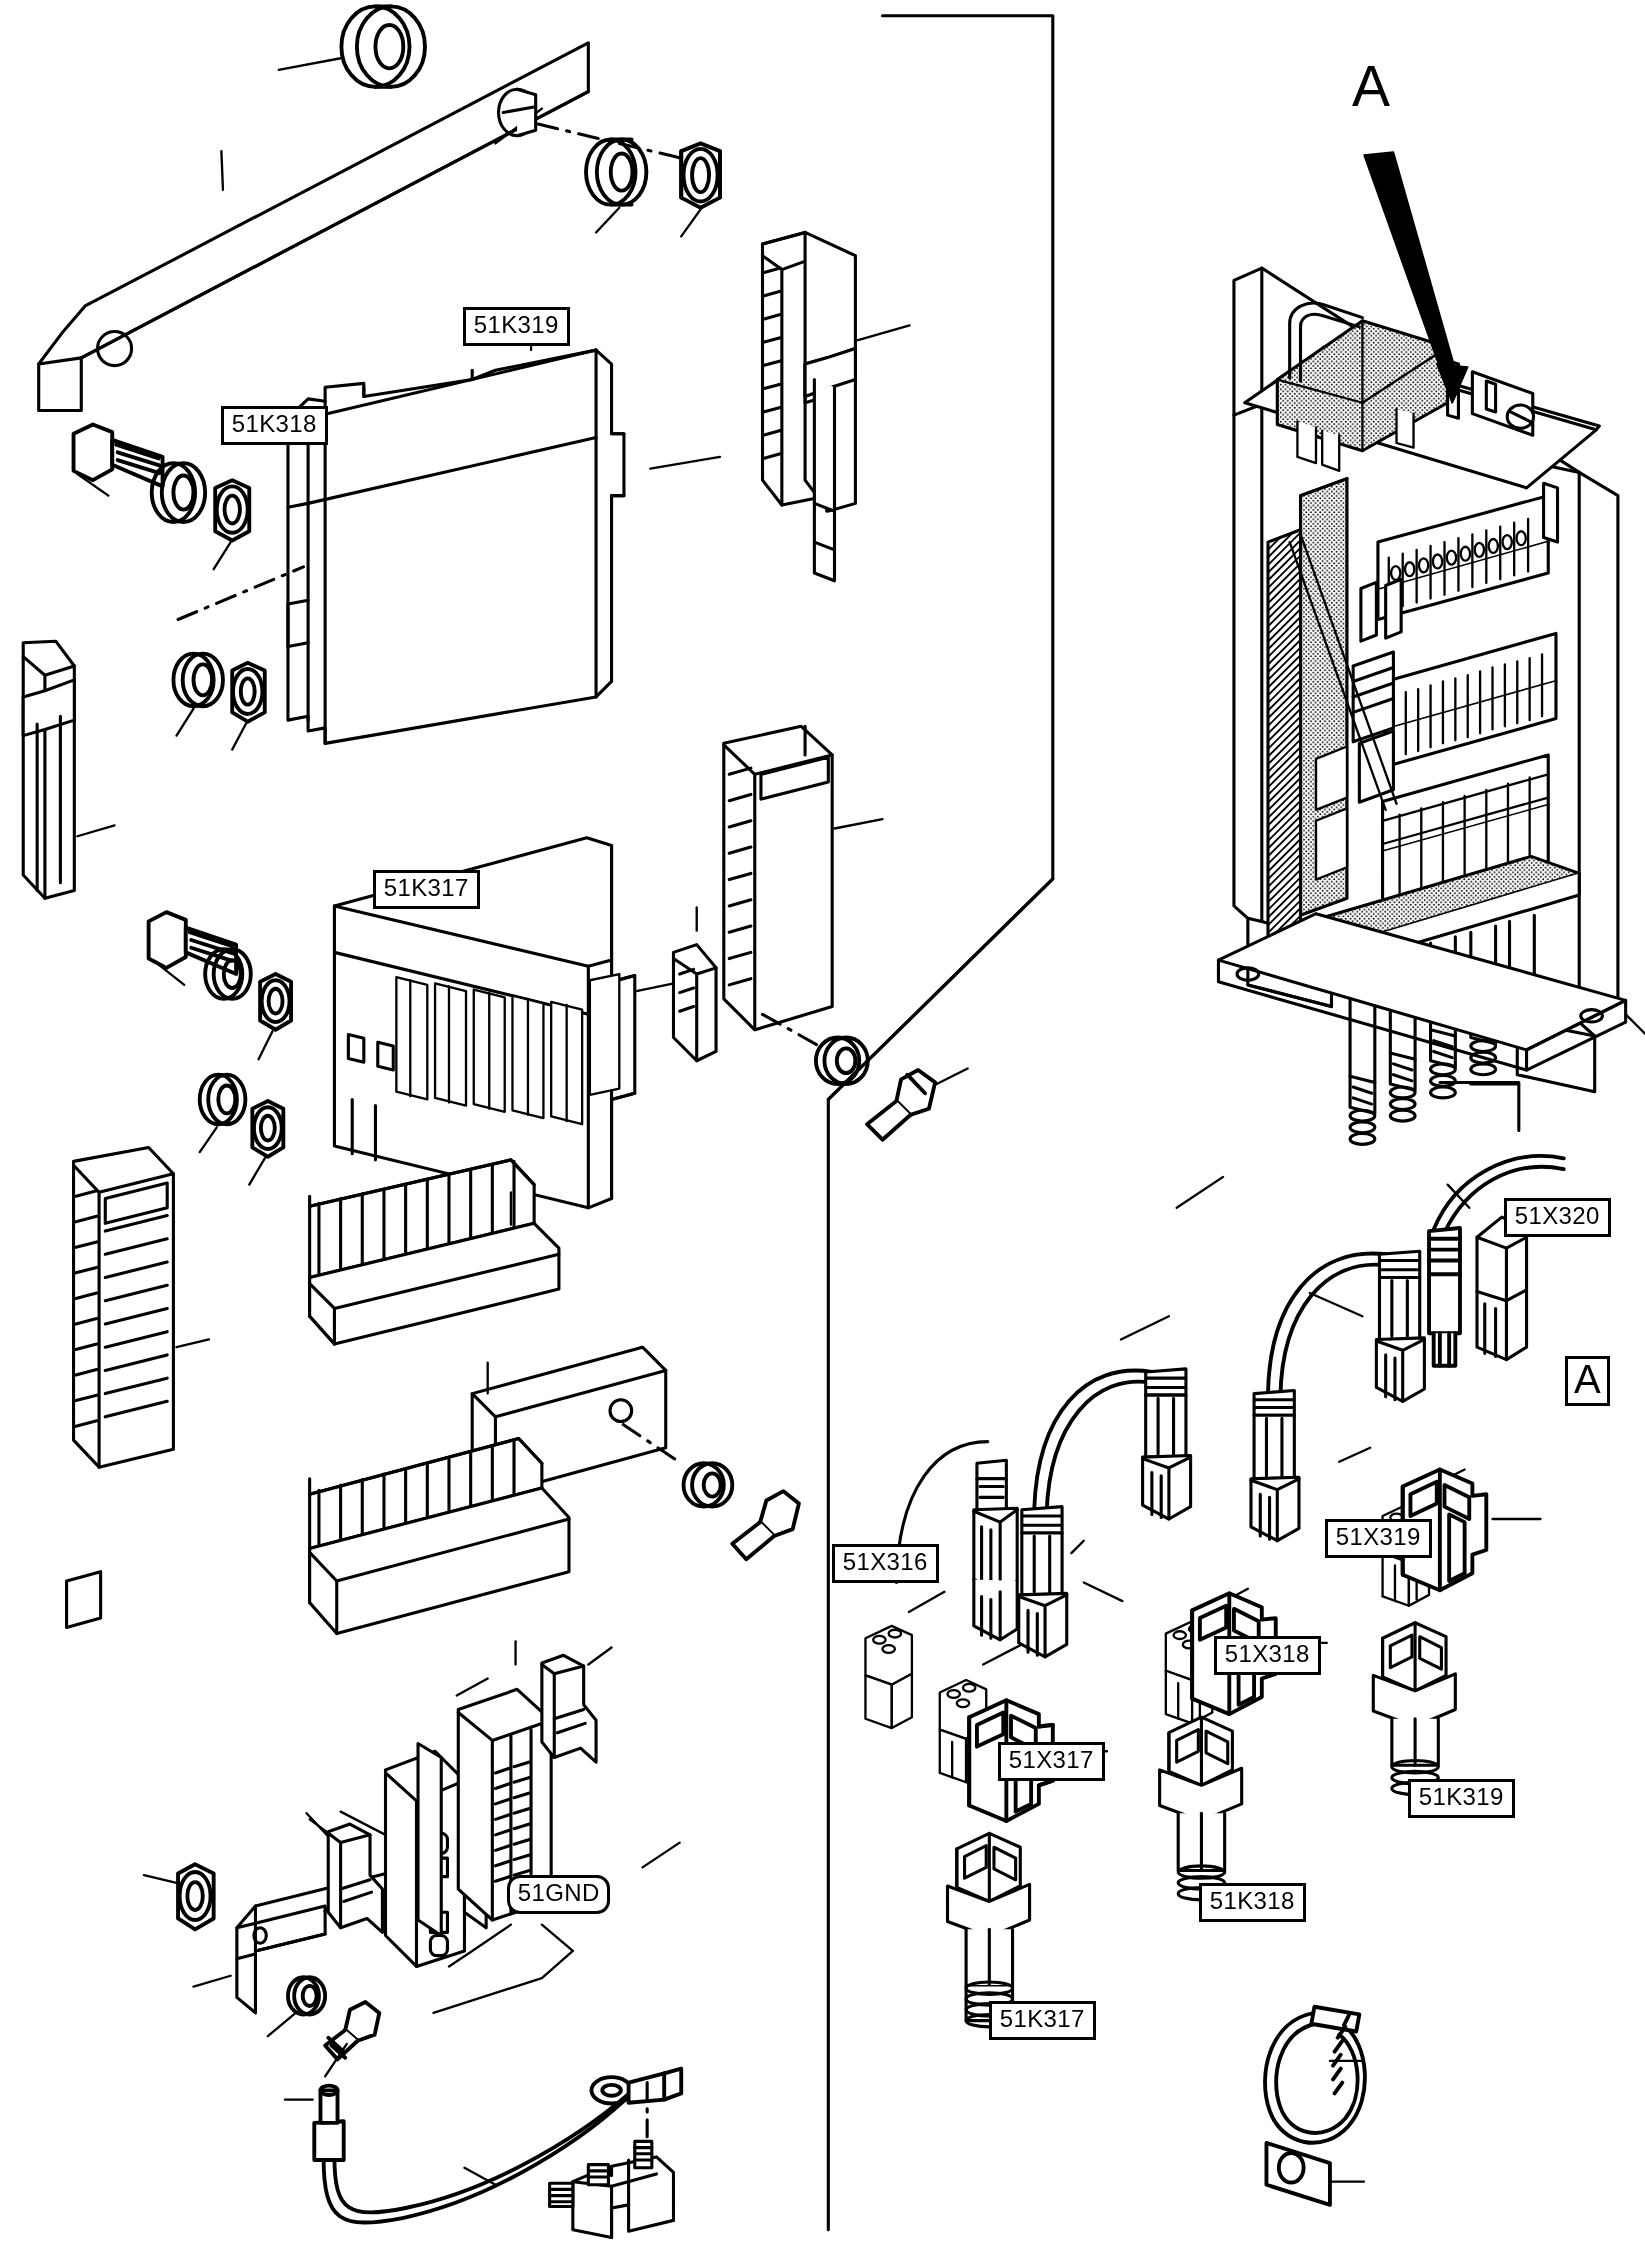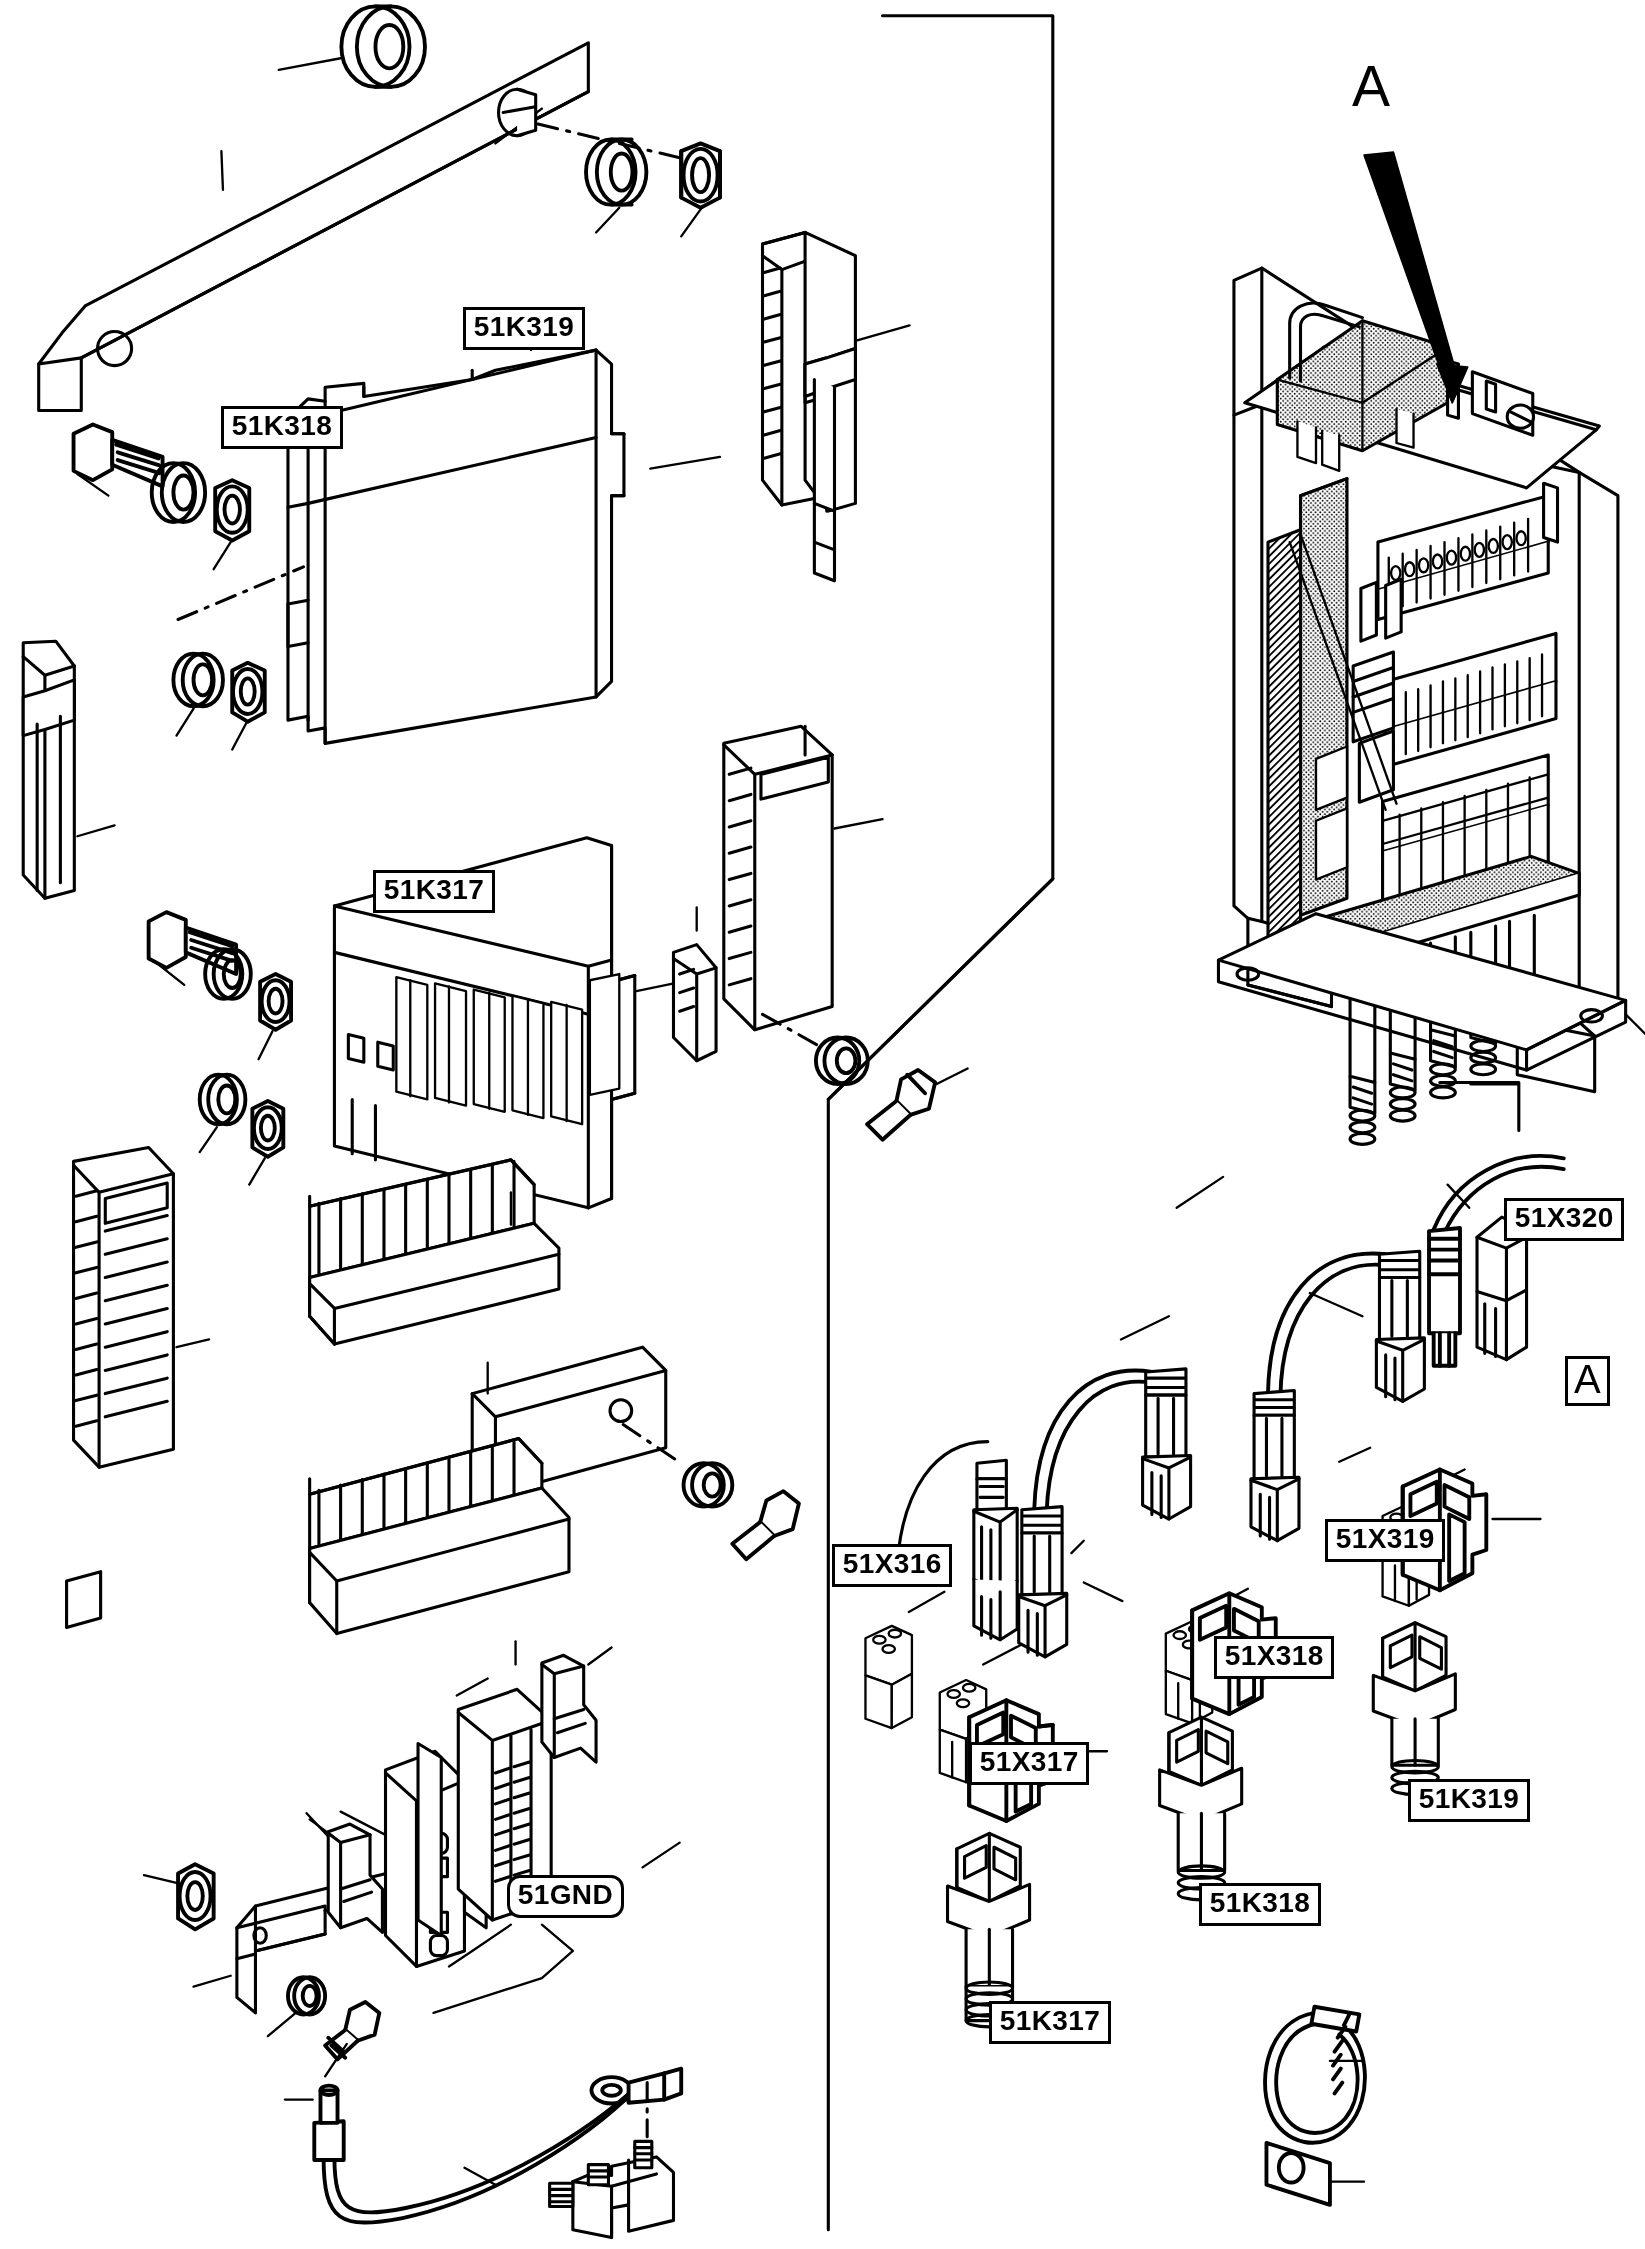--- a/index.html
+++ b/index.html
@@ -33,23 +33,22 @@
     font-weight: 400;
     letter-spacing: 0.4px;
     display: flex;
     align-items: center;
     justify-content: center;
     line-height: 1;
     white-space: nowrap;
     z-index: 40;
   }
   .callout.big {
-    font-size: 28px;
+    font-size: 24px;
     padding: 3.1px 7.7px 6.2px 7.7px;
-    font-weight: bold;
   }
   .callout.sec {
     font-size: 40px;
     font-weight: 400;
     padding: 1.5px 11px 6.2px 11px;
   }
   .plainA {
     position: absolute;
     font-size: 57px;
     color: #000;
@@ -982,21 +981,21 @@
   <div class="callout big" style="left:507px; top:1875px;border-radius:13px;">51GND</div>
 
   <div class="callout big" style="left:1504px; top:1198px;">51X320</div>
 
   <div class="callout big" style="left:832px; top:1544px;">51X316</div>
 
   <div class="callout big" style="left:1325px; top:1519px;">51X319</div>
 
   <div class="callout big" style="left:1214px; top:1636px;">51X318</div>
 
-  <div class="callout big" style="left:969px; top:1742px;">51X317</div>
+  <div class="callout big" style="left:998px; top:1742px;">51X317</div>
 
   <div class="callout big" style="left:1408px; top:1779px;">51K319</div>
 
   <div class="callout big" style="left:1199px; top:1883px;">51K318</div>
 
   <div class="callout big" style="left:989px; top:2001px;">51K317</div>
 
   <div class="callout sec" style="left:1565px; top:1356px; width:45px; height:50px;">A</div>
 
   <div class="plainA" style="left:1352px; top:53px;">A</div>

